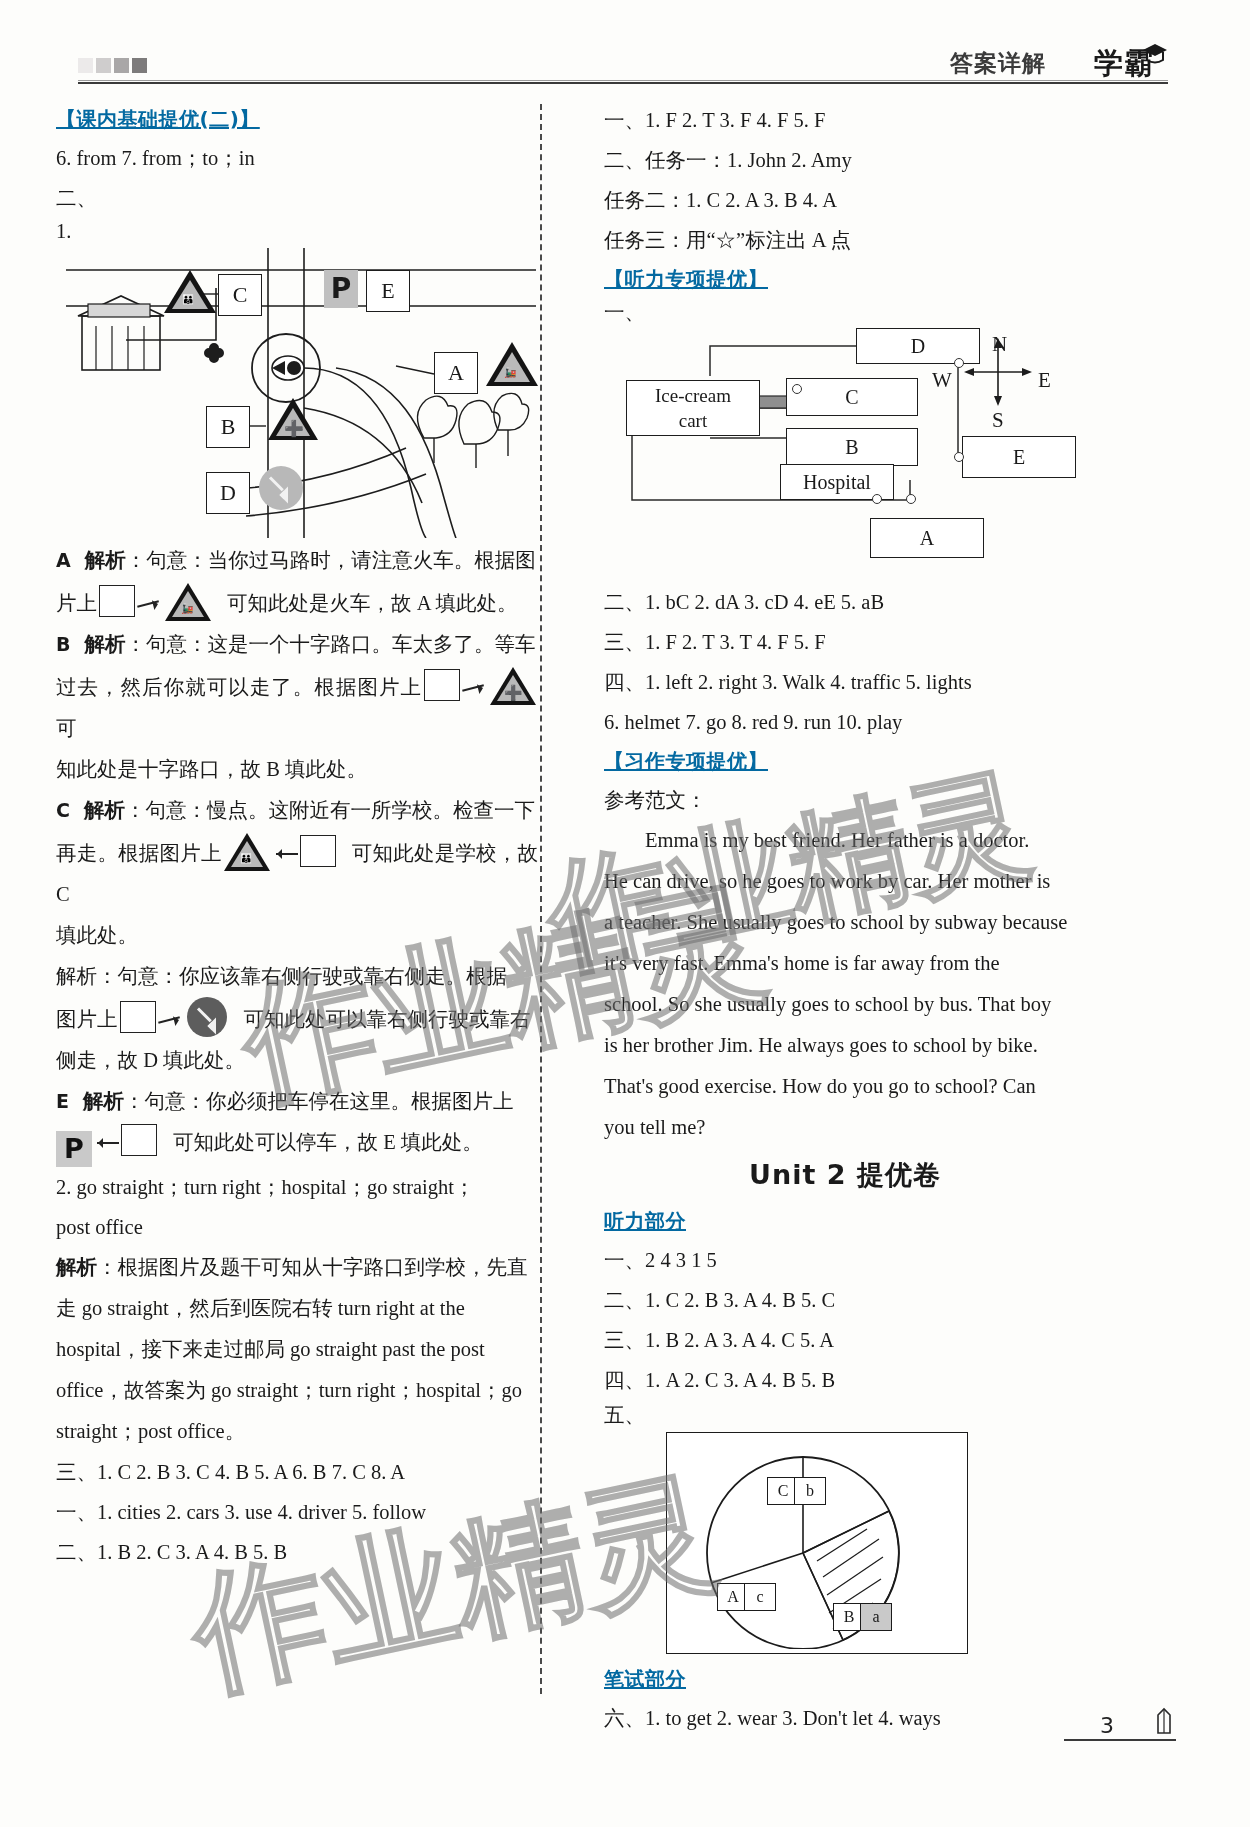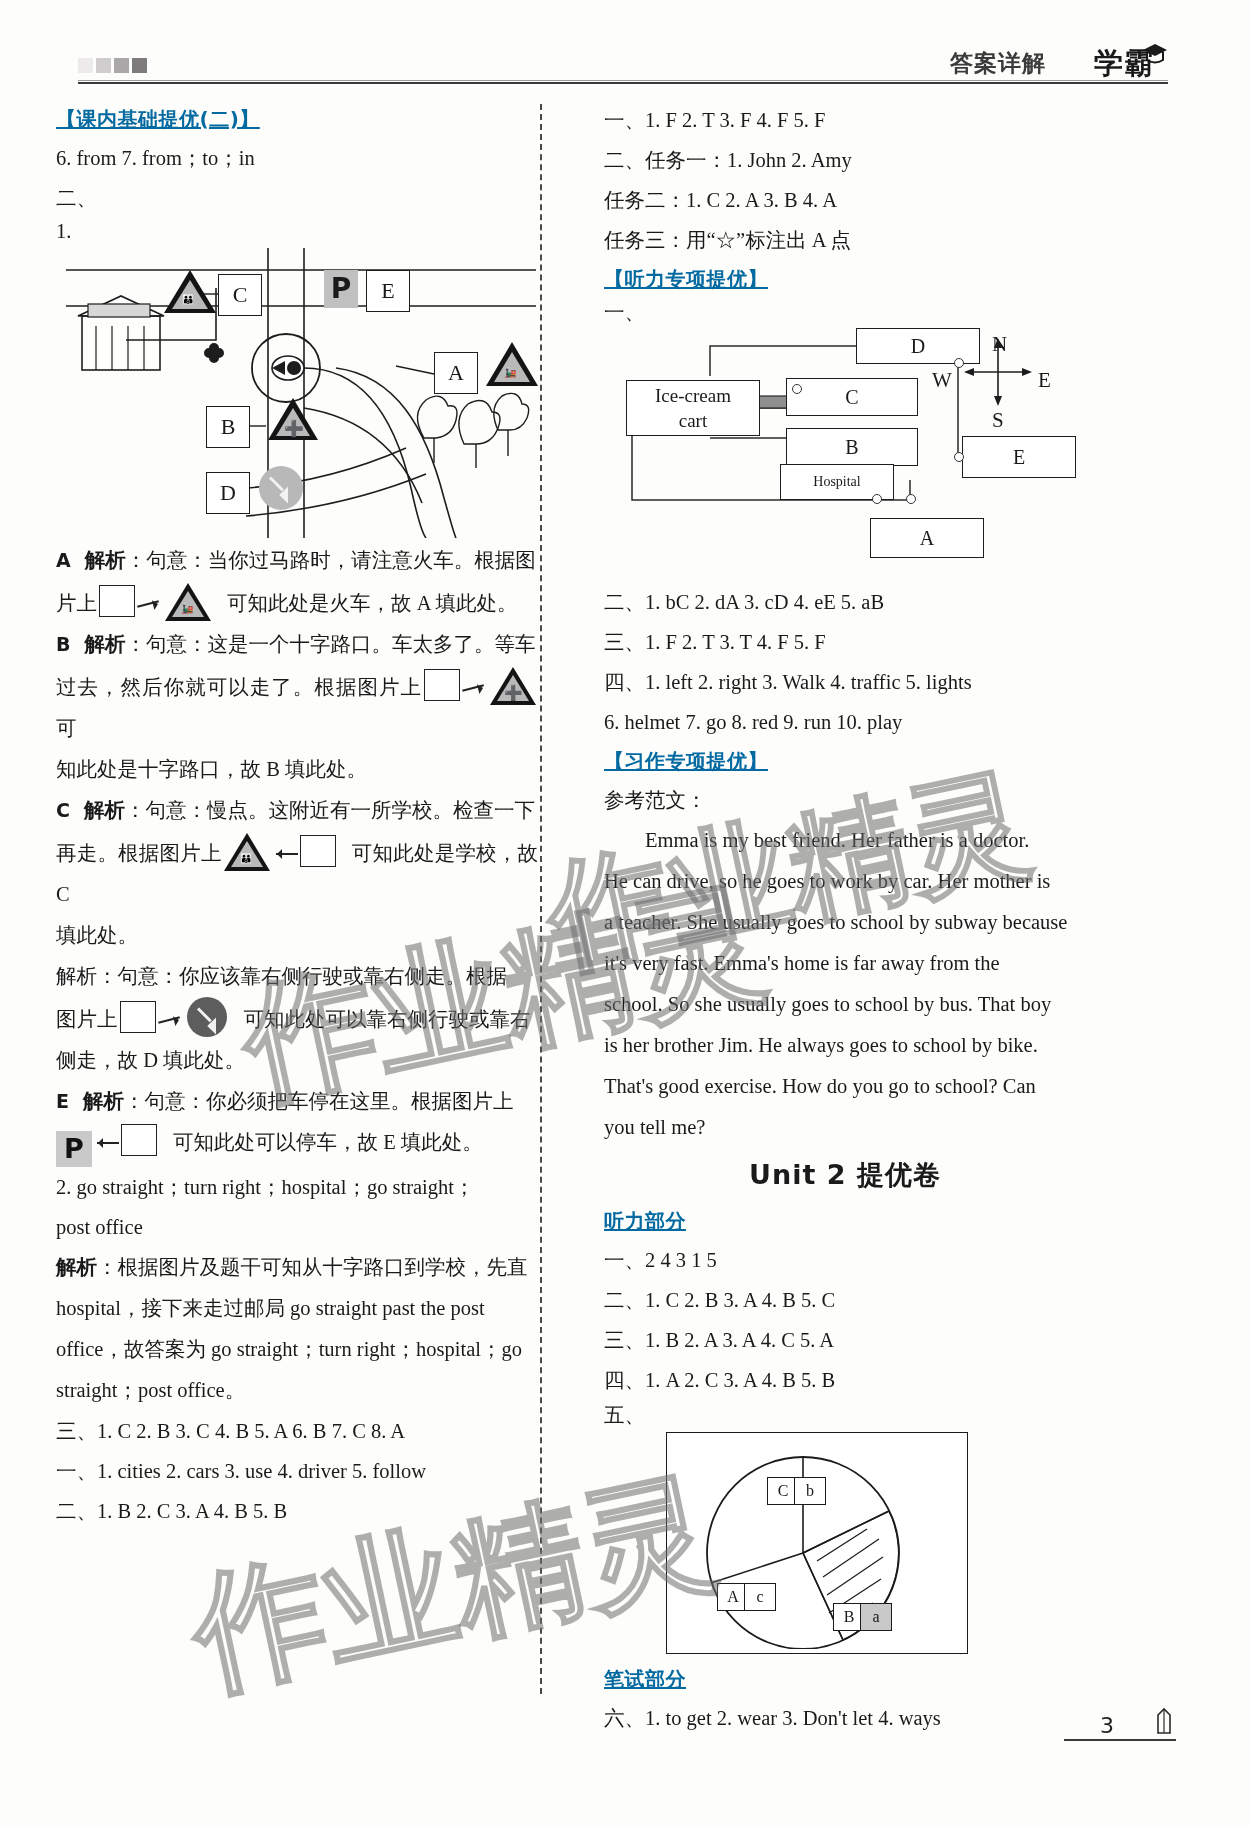--- a/index.html
+++ b/index.html
@@ -275,20 +275,21 @@
     </div>
     <div class="just">
       <span class="pbox">P</span><span class="arrow-l"></span><span class="box-in"></span><span class="gap"></span><span>可知此处可以停车，故 E 填此处。</span>
     </div>
 
     <div class="line">2. go straight；turn right；hospital；go straight；</div>
     <div class="line">post office</div>
     <div class="just">
       <span class="jiexi">解析</span><span>：根据图片及题干可知从十字路口到学校，先直</span>
     </div>
+    <div class="just">走 go straight，然后到医院右转 turn right at the</div>
     <div class="just">hospital，接下来走过邮局 go straight past the post</div>
     <div class="just">office，故答案为 go straight；turn right；hospital；go</div>
     <div class="just">straight；post office。</div>
 
     <div class="line">三、1. C  2. B  3. C  4. B  5. A  6. B  7. C  8. A</div>
     <div class="line">一、1. cities   2. cars   3. use   4. driver   5. follow</div>
     <div class="line">二、1. B  2. C  3. A  4. B  5. B</div>
   </div>
 
   <div class="col colR">
@@ -318,21 +319,21 @@
       </div>
       <div class="lm-box" style="left:16px;top:52px;width:132px;height:52px;line-height:25px;padding-top:2px;font-size:19px;">
         Ice-cream<br>cart
       </div>
       <div class="lm-box" style="left:176px;top:50px;width:130px;height:36px;line-height:36px;">
         <span>C</span>
       </div>
       <div class="lm-box" style="left:176px;top:100px;width:130px;height:36px;line-height:36px;">
         <span>B</span>
       </div>
-      <div class="lm-box" style="left:170px;top:136px;width:112px;height:34px;line-height:34px;font-size:14px;">
+      <div class="lm-box" style="left:170px;top:136px;width:112px;height:34px;line-height:34px;font-size:20px;">
         <span>Hospital</span>
       </div>
       <div class="lm-box" style="left:352px;top:108px;width:112px;height:40px;line-height:40px;">
         <span>E</span>
       </div>
       <div class="lm-box" style="left:260px;top:190px;width:112px;height:38px;line-height:38px;">
         <span>A</span>
       </div>
       <div class="lm-dot" style="left:262px;top:166px;"></div>
       <div class="lm-dot" style="left:296px;top:166px;"></div>

